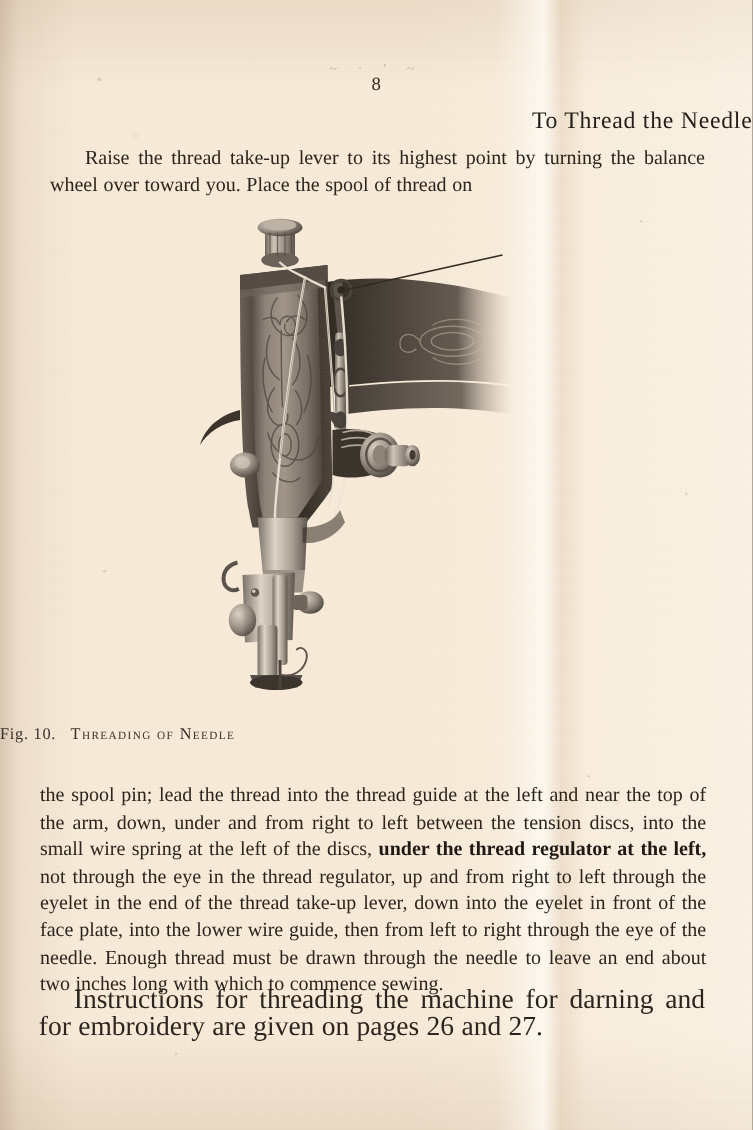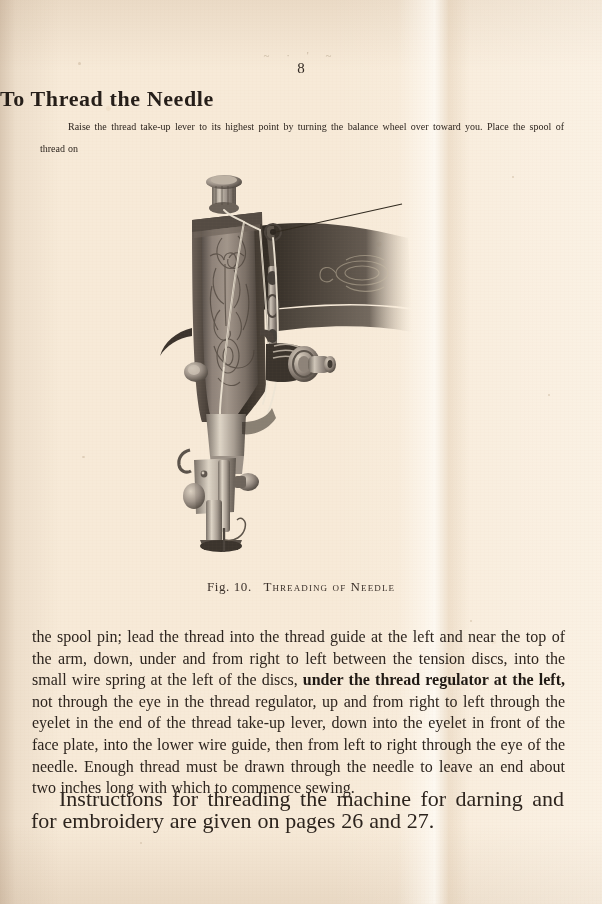--- a/index.html
+++ b/index.html
@@ -68,40 +68,40 @@
     text-align: center;
     font-size: 11px;
     letter-spacing: 7px;
     color: #bfae97;
     opacity: .85;
     user-select: none;
   }
   .heading {
     position: absolute;
     top: 86px; left: 0; right: 0;
-    text-align: left;
-    font-size: 22px;
-    font-weight: bold;
+    text-align: right;
+    font-size: 19px;
+    font-weight: normal;
     letter-spacing: .6px;
     color: #241d18;
   }
   .intro {
     position: absolute;
     top: 116px; left: 40px; width: 524px;
-    font-size: 10px;
+    font-size: 16px;
     line-height: 21.5px;
     color: #2b231d;
     text-align: justify;
     text-indent: 28px;
     word-spacing: .5px;
   }
   .caption {
     position: absolute;
     top: 579px; left: 0; right: 0;
-    text-align: center;
+    text-align: left;
     font-size: 13px;
     color: #3a302a;
     letter-spacing: .6px;
   }
   .caption .sc {
     font-size: 10.6px;
     letter-spacing: 1.1px;
   }
   .caption .cap1 { font-size: 13px; }
   .body-1 {

